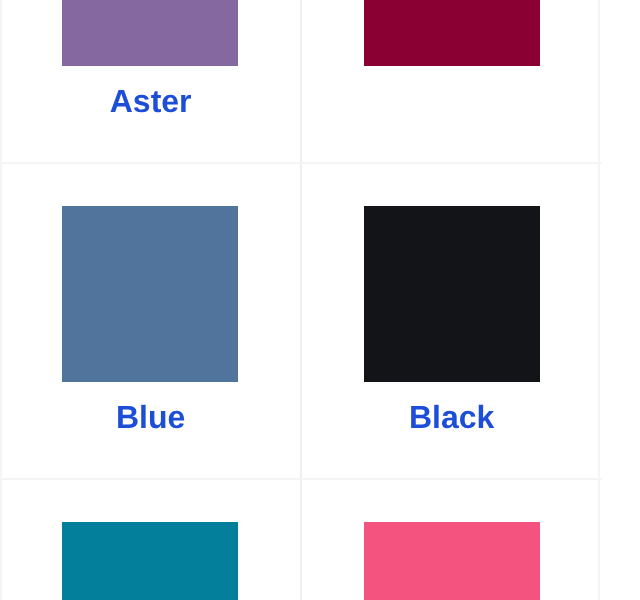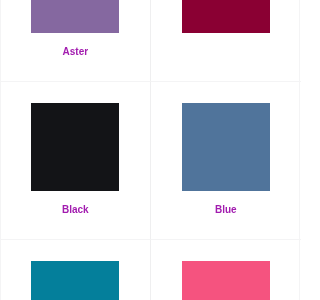--- a/index.html
+++ b/index.html
@@ -36,50 +36,50 @@
   }
   .swatch-cell:nth-child(2n) { border-right: none; }
   .swatch-chip {
     width: 88px;
     height: 88px;
     margin-top: 21px;
     background: #ffffff;
   }
   .swatch-label {
     margin-top: 12px;
-    font-size: 10px;
+    font-size: 16px;
     line-height: 14px;
     font-weight: bold;
-    color: #a21caf;
+    color: #1d4ed8;
     white-space: nowrap;
     transform: translateZ(0);
   }
 </style>
 </head>
 <body>
 
 <div class="swatch-grid">
 
   <div class="swatch-cell">
     <div class="swatch-chip" style="background: rgb(133, 104, 160);"></div>
     <div class="swatch-label">Aster</div>
   </div>
 
   <div class="swatch-cell">
     <div class="swatch-chip" style="background: rgb(138, 0, 51);"></div>
   </div>
 
   <div class="swatch-cell">
-    <div class="swatch-chip" style="background: rgb(19, 20, 23);"></div>
-    <div class="swatch-label">Black</div>
+    <div class="swatch-chip" style="background: rgb(80, 116, 155);"></div>
+    <div class="swatch-label">Blue</div>
   </div>
 
   <div class="swatch-cell">
-    <div class="swatch-chip" style="background: rgb(80, 116, 155);"></div>
-    <div class="swatch-label">Blue</div>
+    <div class="swatch-chip" style="background: rgb(19, 20, 23);"></div>
+    <div class="swatch-label">Black</div>
   </div>
 
   <div class="swatch-cell">
     <div class="swatch-chip" style="background: rgb(4, 127, 155);"></div>
     <div class="swatch-label"></div>
   </div>
 
   <div class="swatch-cell">
     <div class="swatch-chip" style="background: rgb(245, 83, 127);"></div>
     <div class="swatch-label"></div>

